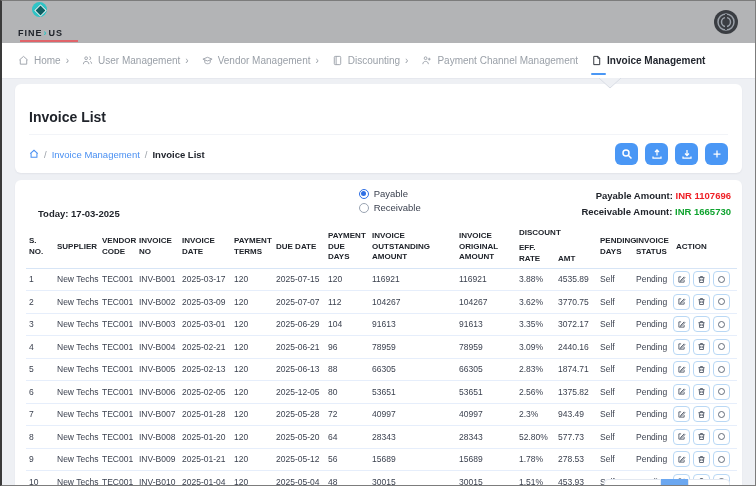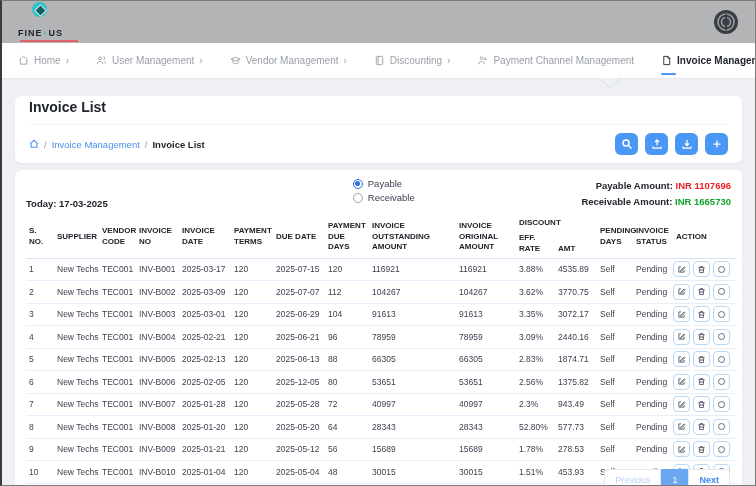--- a/index.html
+++ b/index.html
@@ -11,47 +11,47 @@
   .topbar { height:42px; background:#b3b4b6; display:flex; align-items:center; justify-content:space-between; padding:0 16px; }
   .brand { display:flex; flex-direction:column; align-items:flex-start; line-height:1; }
   .brand-icon { width:15px; height:15px; border-radius:50%; background:#2ec4c6; margin-left:14px; position:relative; }
   .brand-icon::after { content:""; position:absolute; left:4px; top:4px; width:7px; height:7px; background:#0e5f63; transform:rotate(45deg); border:1px solid #e8fdfd; }
   .brand-text { font-size:9px; font-weight:bold; color:#20242b; letter-spacing:1px; margin-top:12px; display:flex; align-items:center; }
   .brand-mark { color:#2ec4c6; font-weight:bold; margin:0 1px; }
   .brand-tagline { width:58px; height:2px; background:#e0646a; margin-top:2px; margin-left:2px; }
   .avatar { width:26px; height:26px; }
 
   
-  .nav { height:36px; background:#ffffff; display:flex; align-items:center; padding:0 16px; gap:27px; border-bottom:1px solid #e6e8ee; }
+  .nav { height:36px; background:#ffffff; display:flex; align-items:center; padding:0 16px; gap:13px; border-bottom:1px solid #e6e8ee; }
   .nav-item { display:flex; align-items:center; gap:5px; font-size:10px; color:#9aa0a8; height:100%; position:relative; cursor:pointer; white-space:nowrap; }
   .nav-item svg { width:11px; height:11px; stroke:#9aa0a8; }
   .nav-item.active { color:#22262e; font-weight:bold; }
   .nav-item.active svg { stroke:#22262e; }
   .nav-item .chev { font-size:10px; color:#9aa0a8; }
   .nav-item.active .tab-underline { position:absolute; left:0; bottom:3px; width:15px; height:2px; background:#4a97f5; border-radius:2px; }
   .notch { position:absolute; top:77px; left:597px; width:22px; height:11px; }
 
   
   .card { background:#fff; border-radius:6px; margin:0 13px; box-shadow:0 1px 2px rgba(30,40,60,.06); }
-  .title-card { margin-top:17px; padding:3px 14px 8px; }
+  .title-card { margin-top:5px; padding:25px 14px 8px; }
   .page-title { font-size:14px; font-weight:bold; color:#20242b; }
   .crumb-row { display:flex; align-items:center; justify-content:space-between; margin-top:9px; border-top:1px solid #f2f4f8; padding-top:8px; }
   .breadcrumb { display:flex; align-items:center; gap:5px; font-size:9.5px; }
   .breadcrumb svg { width:10px; height:10px; stroke:#4a90f2; }
   .crumb-link { color:#4a90f2; }
   .crumb-sep { color:#9aa0a8; }
   .crumb-current { color:#22262e; font-weight:bold; }
   .tools { display:flex; gap:7px; }
   .tool-btn { width:23px; height:22px; border-radius:6px; background:#4a97f5; border:none; display:flex; align-items:center; justify-content:center; cursor:pointer; }
   .tool-btn svg { width:12px; height:12px; stroke:#fff; }
 
   
   .main-card { margin-top:7px; padding:8px 11px 6px; height:328px; position:relative; }
   .summary-row { display:flex; align-items:flex-start; }
-  .today { flex:1.55; align-self:flex-end; font-size:9.5px; font-weight:bold; color:#20242b; padding-bottom:1px; }
+  .today { flex:1.55; align-self:flex-end; font-size:9.5px; font-weight:bold; color:#20242b; padding-bottom:1px;margin-left:12px; }
   .radios { display:flex; flex-direction:column; gap:3px; font-size:9.5px; color:#3c4250; }
   .radio-opt { display:flex; align-items:center; gap:5px; cursor:pointer; }
   .radio { width:10px; height:10px; border-radius:50%; border:1px solid #9aa4b2; position:relative; background:#fff; }
   .radio.checked { border-color:#2f6fe4; }
   .radio.checked::after { content:""; position:absolute; left:1.5px; top:1.5px; width:5px; height:5px; border-radius:50%; background:#2f6fe4; }
   .amounts { flex:1.5; text-align:right; font-size:9.5px; font-weight:bold; color:#20242b; line-height:1.7; }
   .amt-red { color:#ef1f25; }
   .amt-green { color:#0fa32f; }
 
   

